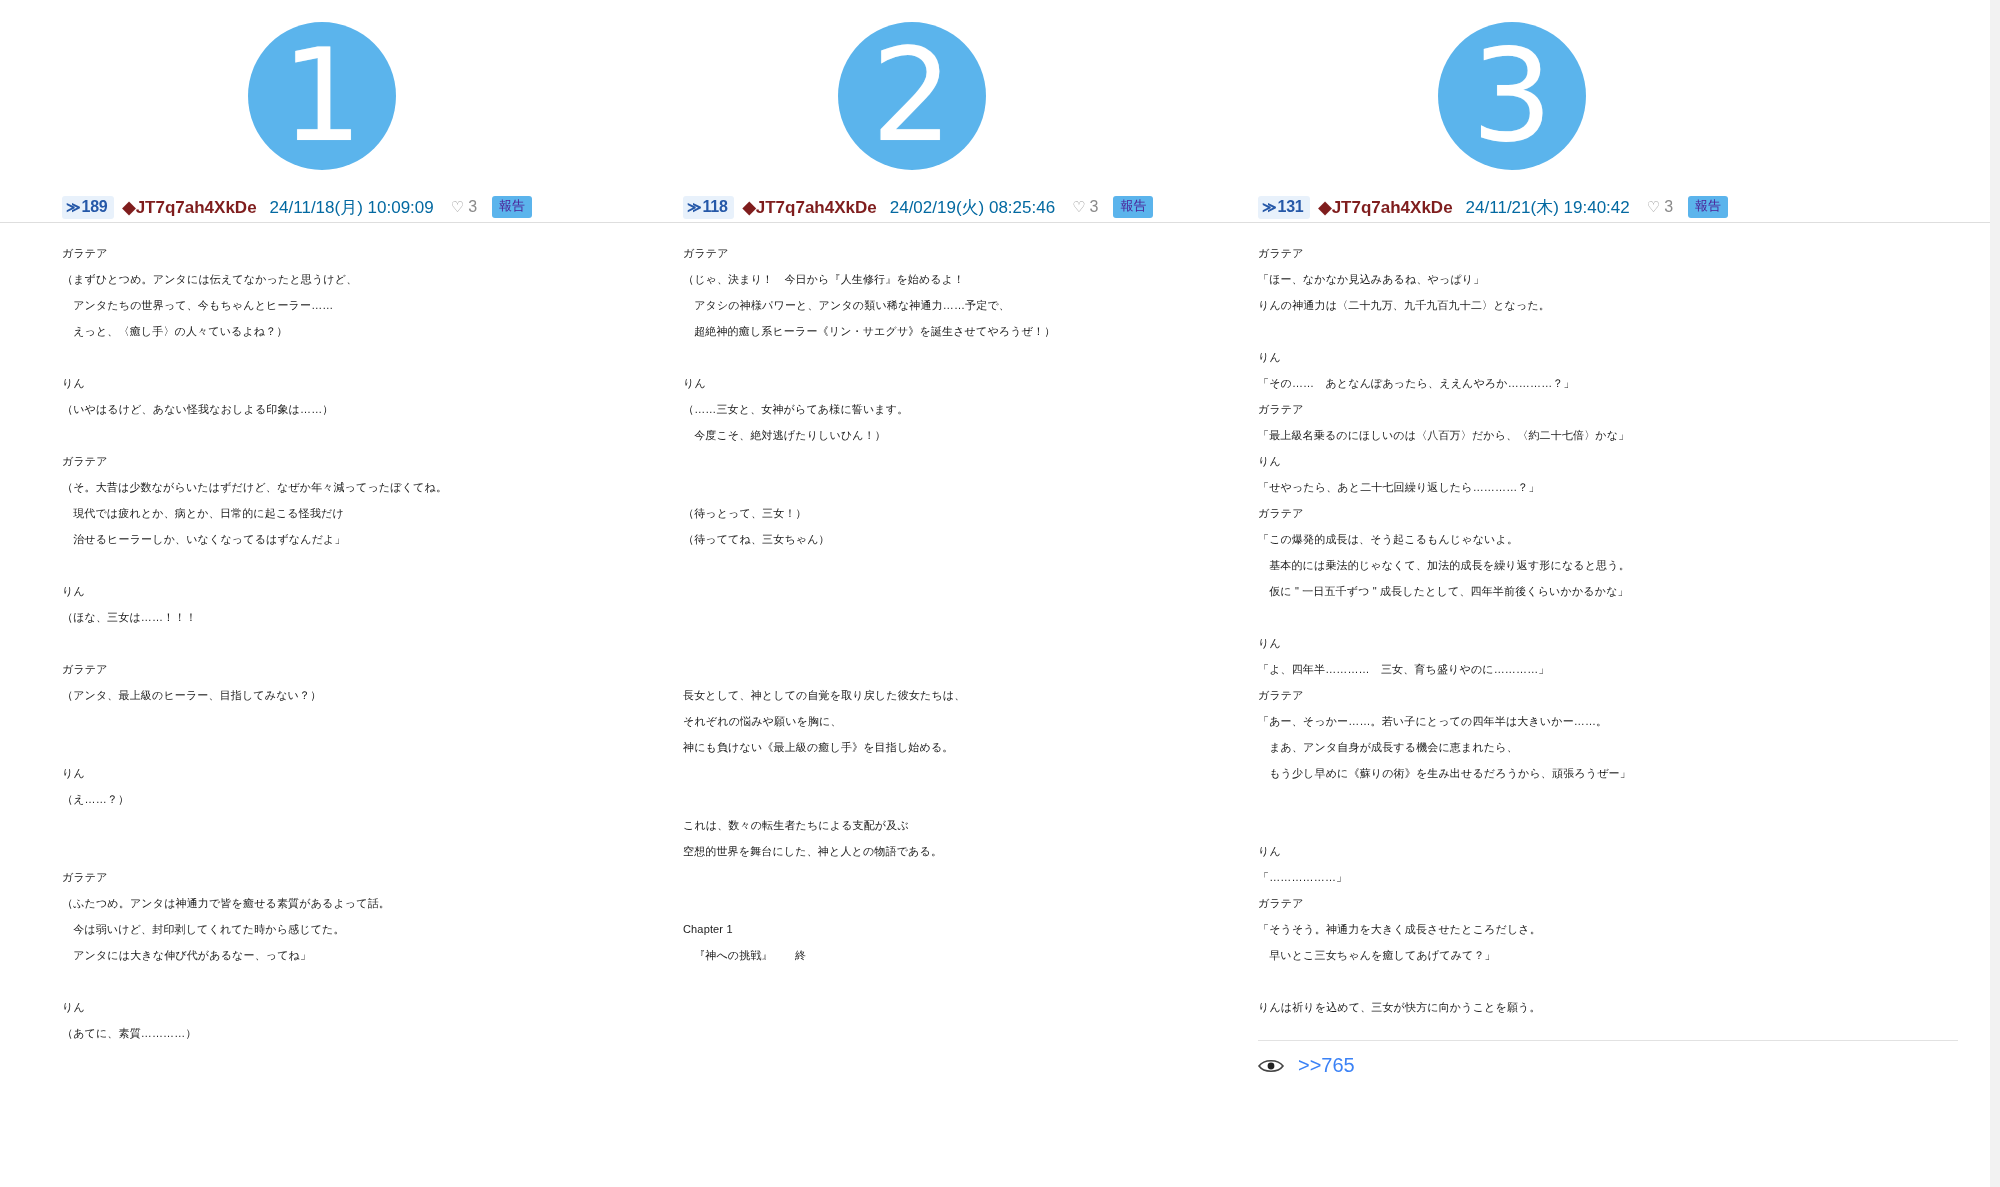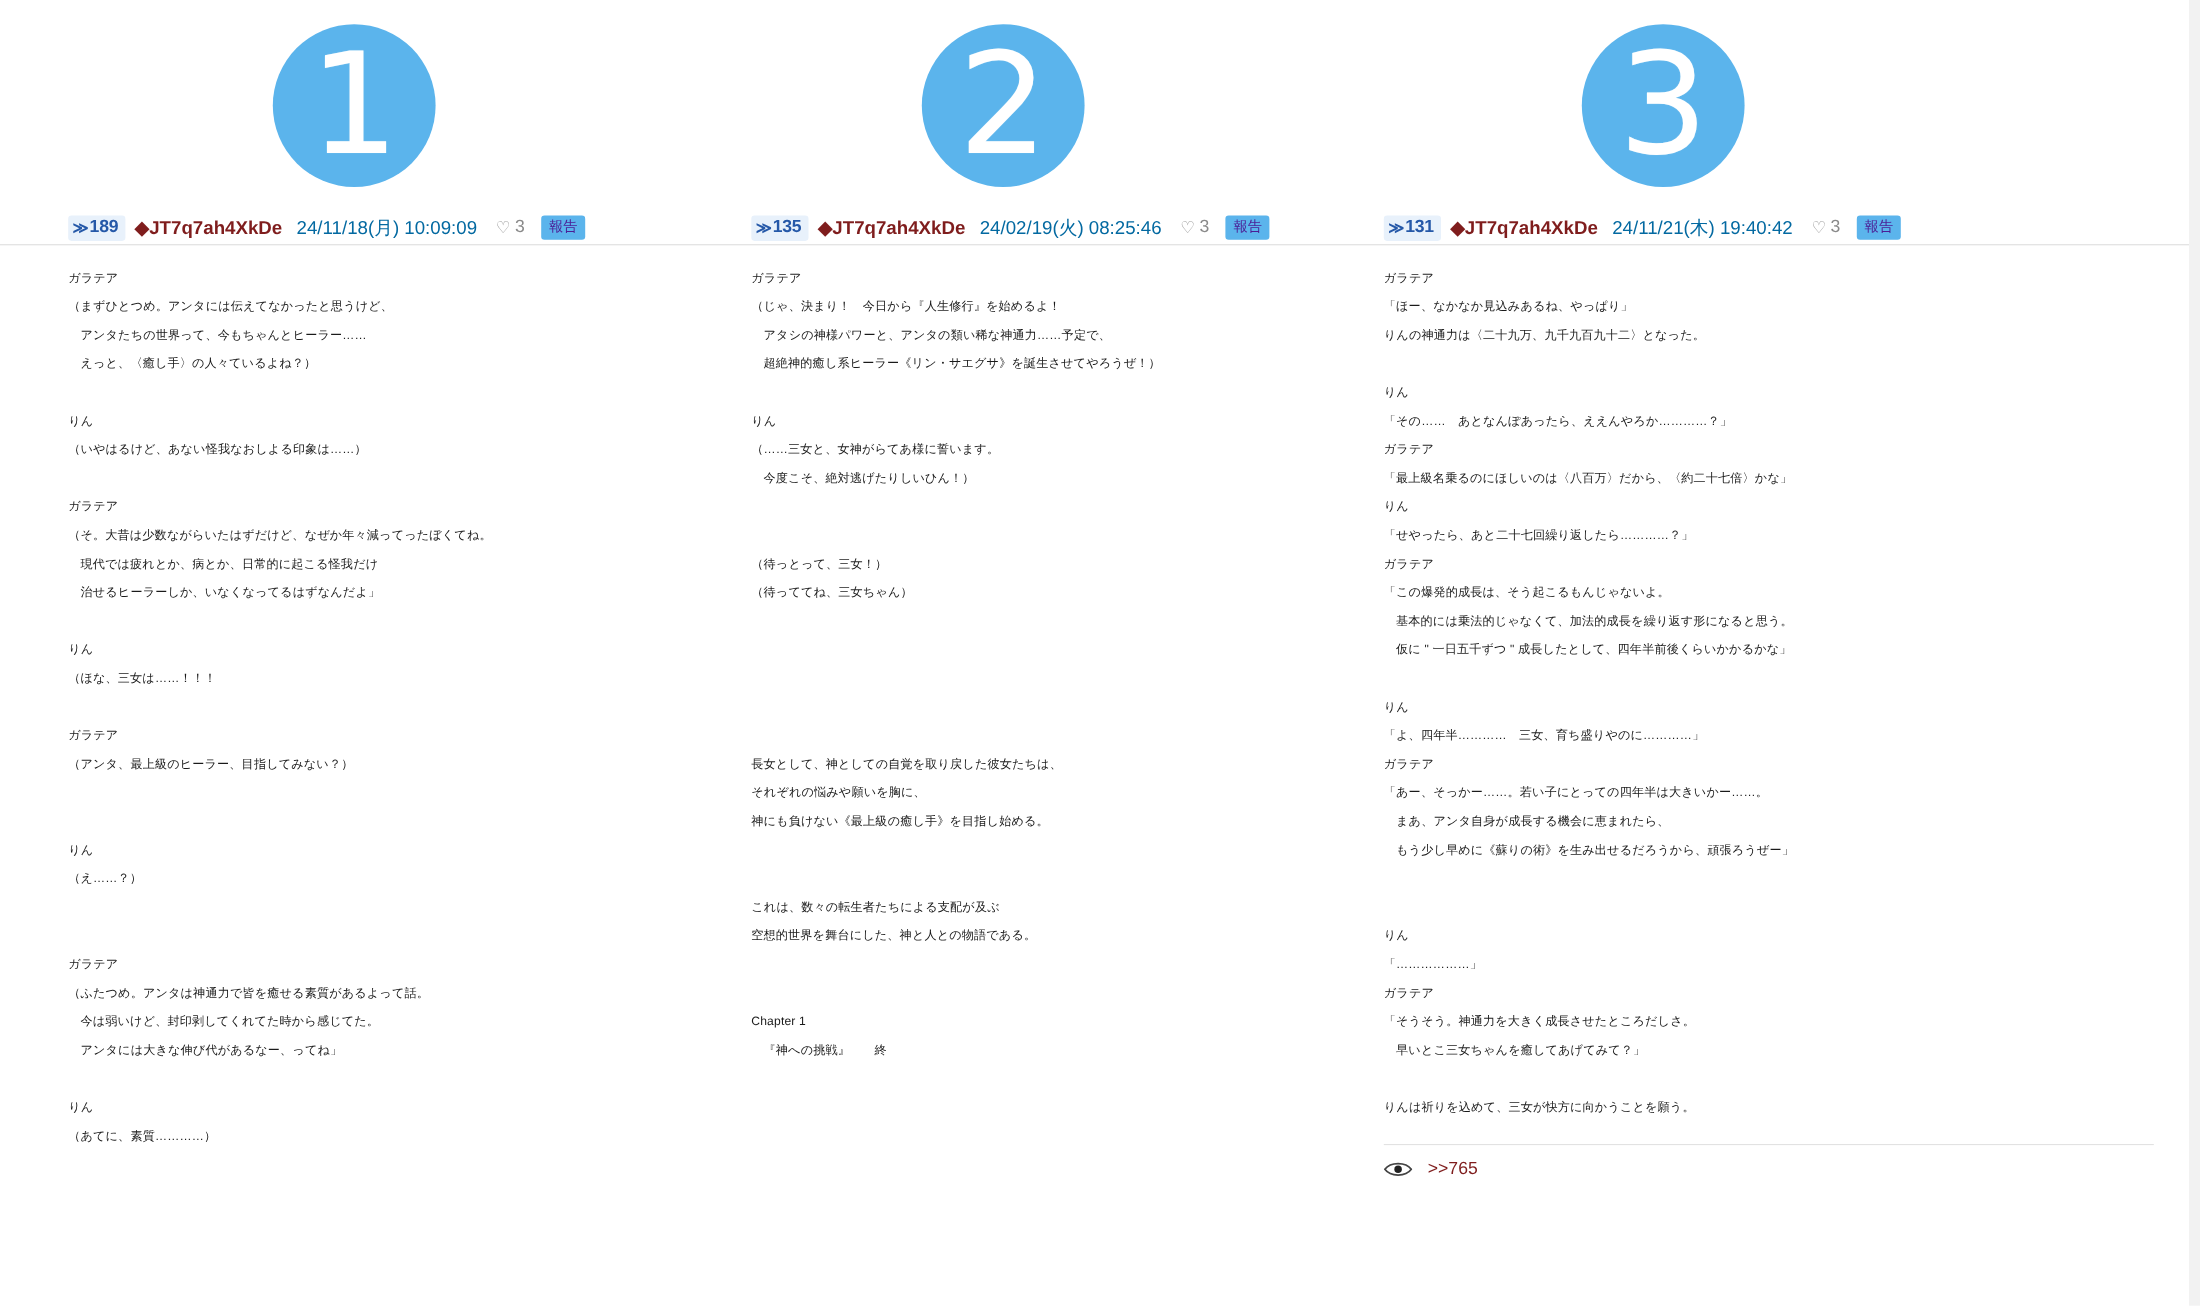--- a/index.html
+++ b/index.html
@@ -177,23 +177,23 @@
     padding-top: 14px;
     font-size: 16px;
   }
   .eye-icon {
     width: 26px;
     height: 16px;
     position: relative;
     display: inline-block;
   }
   .quote-link {
-    color: #7f1d1d;
+    color: #3b82f6;
     text-decoration: none;
-    font-size: 16px;
+    font-size: 20px;
     cursor: pointer;
   }
 </style>
 </head>
 <body>
 
 <div class="page">
 
   <div class="right-strip"></div>
 
@@ -251,21 +251,21 @@
 （あてに、素質…………）</div>
     </div>
 
     <div class="column col-2">
       <div class="badge-wrap">
         <div class="circle-num">2</div>
       </div>
       <div class="post-header">
         <span class="res-num">
           <span class="arrows">≫</span>
-            <span>135</span>
+            <span>118</span>
         </span>
         <span class="poster-id">◆JT7q7ah4XkDe</span>
         <span class="timestamp">24/02/19(火) 08:25:46</span>
         <span class="like">
           <span class="heart">♡</span>
           <span>3</span>
         </span>
         <button class="report-btn">報告</button>
       </div>
       <div class="body-text">ガラテア

